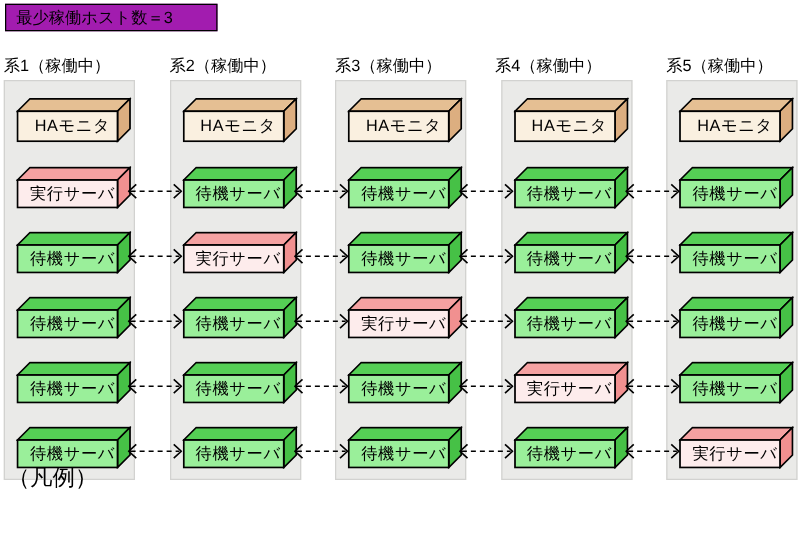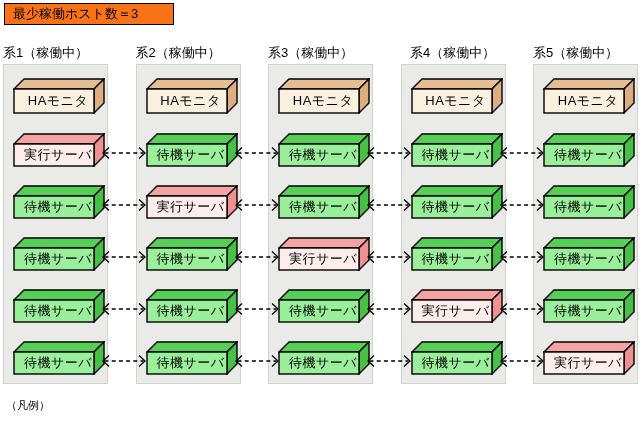--- a/index.html
+++ b/index.html
@@ -4,39 +4,39 @@
 <style>
   html,body{margin:0;padding:0;background:#fff;}
   .stage{
     position:relative;width:644px;height:432px;background:#ffffff;
     font-family:"Liberation Sans","DejaVu Sans",sans-serif;color:#000;
     overflow:hidden;
   }
   .title-box{
     position:absolute;left:4px;top:3px;width:160px;height:20px;
     border:1.5px solid #000;font-size:13px;line-height:20px;padding-left:8px;
-    background:#f97316;white-space:nowrap;
+    background:#a21caf;white-space:nowrap;
   }
   .col-header{
     position:absolute;top:45px;width:110px;height:16px;line-height:16px;
     font-size:13px;white-space:nowrap;
   }
   .col-container{
     position:absolute;top:64px;width:105px;height:320px;
     box-sizing:border-box;
   }
   .box{position:absolute;left:9px;}
   .box svg{position:absolute;left:0;top:0;display:block;}
   .box-label{
     position:absolute;left:1px;width:88px;
     display:flex;align-items:center;justify-content:center;
     font-size:13px;white-space:nowrap;letter-spacing:0.5px;
   }
   .arrow{position:absolute;}
-  .legend-heading{position:absolute;left:6px;top:398px;font-size:11px;}
+  .legend-heading{position:absolute;left:6px;top:370px;font-size:18px;}
   .legend-row{
     position:absolute;left:18px;top:405px;font-size:13px;
     display:flex;align-items:center;gap:5px;white-space:nowrap;
   }
 </style>
 </head>
 <body>
 
 <div class="stage">
   <div class="title-box">最少稼働ホスト数＝3</div>
@@ -187,21 +187,21 @@
         </div>
         <div class="box" style="top:276px;width:92px;height:34px">
           <svg width="92" height="34" viewBox="0 0 92 34">
             <polygon points="1,11 11,1 91,1 81,11" fill="#55cf55" stroke="#000000" stroke-width="1.4" stroke-linejoin="miter"></polygon>
             <polygon points="81,11 91,1 91,23 81,33" fill="#46c146" stroke="#000000" stroke-width="1.4" stroke-linejoin="miter"></polygon>
             <rect x="1" y="11" width="80" height="22" fill="#9aef9a" stroke="#000000" stroke-width="1.4"></rect>
           </svg>
           <div class="box-label" style="top:11px;height:22px">待機サーバ</div>
         </div>
       </div>
-      <div class="col-header" style="left:410px">系4（稼働中）</div>
+      <div class="col-header" style="left:396px">系4（稼働中）</div>
       <div class="col-container" style="left:400.5px;background:#eaeae8;border:1px solid #d2d2d0">
         <div class="box" style="top:13px;width:92px;height:36px">
           <svg width="92" height="36" viewBox="0 0 92 36">
             <polygon points="1,11 11,1 91,1 81,11" fill="#e5bf93" stroke="#000000" stroke-width="1.4" stroke-linejoin="miter"></polygon>
             <polygon points="81,11 91,1 91,25 81,35" fill="#dcae80" stroke="#000000" stroke-width="1.4" stroke-linejoin="miter"></polygon>
             <rect x="1" y="11" width="80" height="24" fill="#faf0e0" stroke="#000000" stroke-width="1.4"></rect>
           </svg>
           <div class="box-label" style="top:11px;height:24px">HAモニタ</div>
         </div>
         <div class="box" style="top:68px;width:92px;height:34px">

